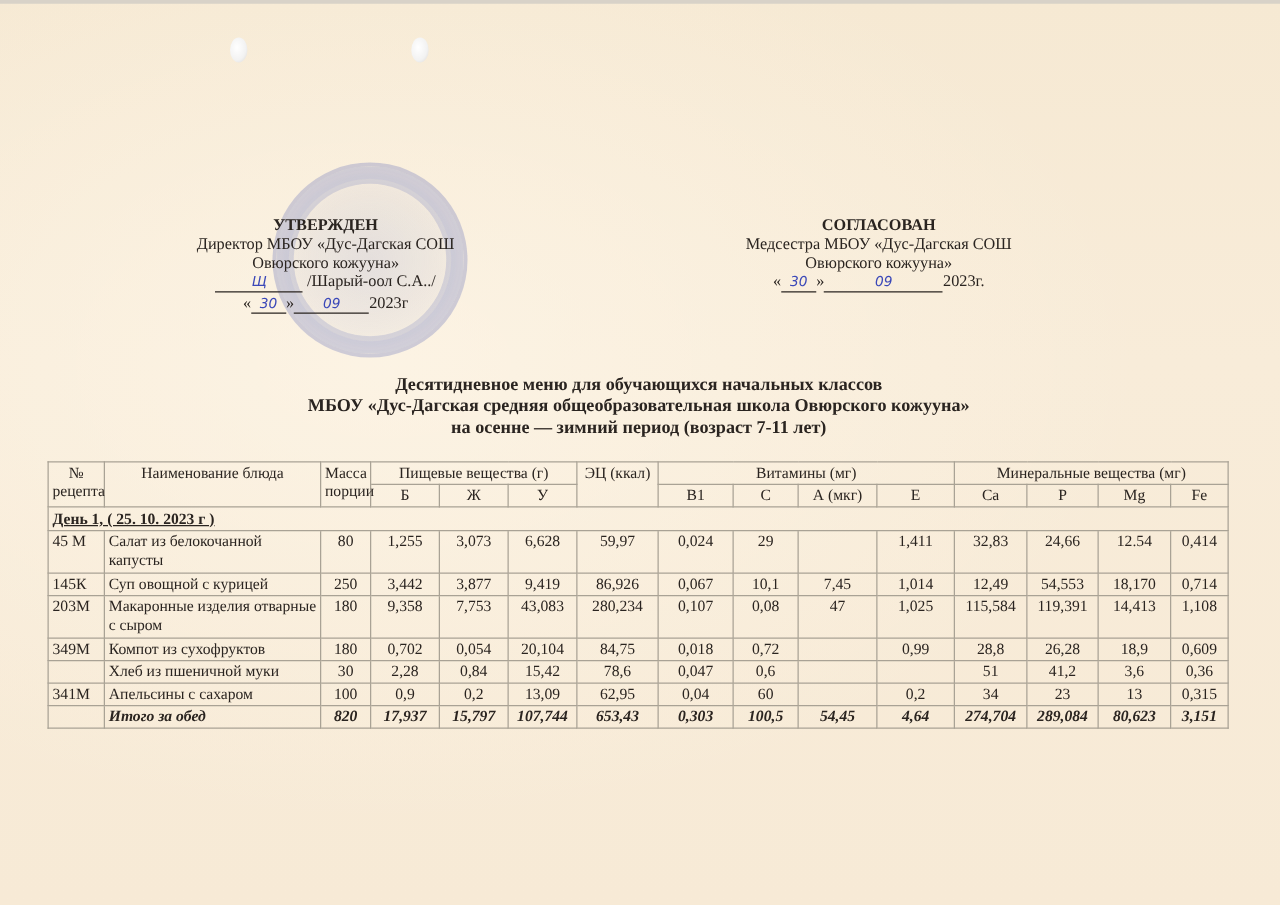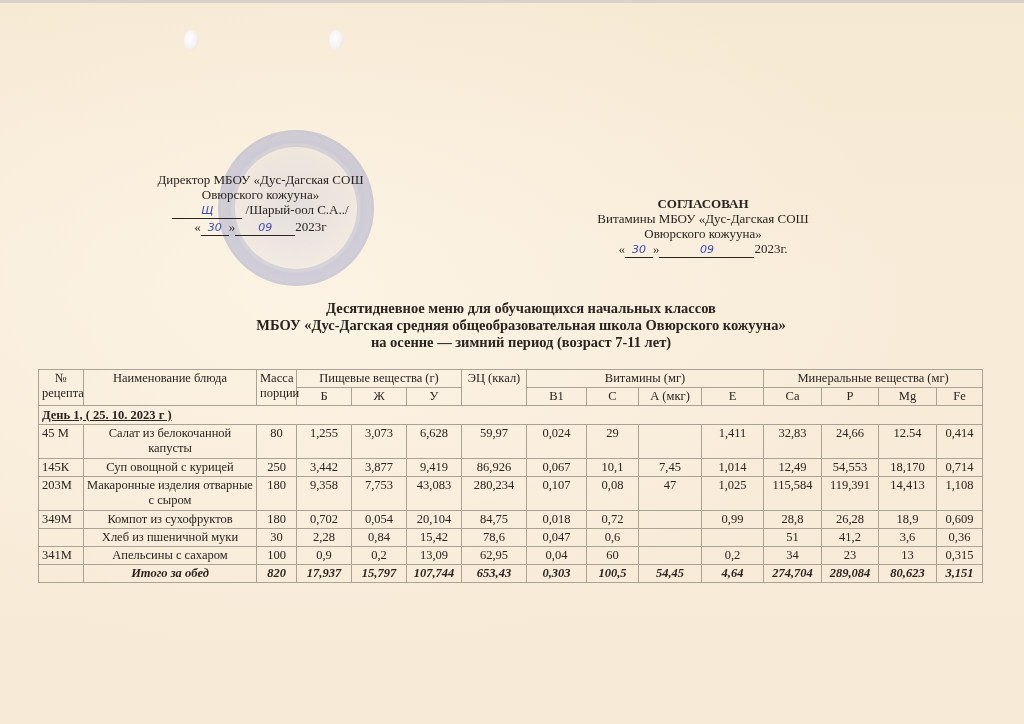--- a/index.html
+++ b/index.html
@@ -23,69 +23,70 @@
   .hole.h2 { left:329px; }
   .stamp {
     position:absolute; left:218px; top:130px; width:150px; height:150px; border-radius:50%;
     border: 3px solid rgba(120,130,190,0.35);
     box-shadow: inset 0 0 0 10px rgba(140,150,205,0.12), inset 0 0 0 14px rgba(120,130,190,0.25);
     background: radial-gradient(circle, rgba(150,160,210,0.22) 0%, rgba(150,160,210,0.10) 55%, rgba(0,0,0,0) 70%);
   }
   .approval { position:absolute; text-align:center; font-size:13px; line-height:15px; }
   .approval .title { font-weight:bold; }
   .approval.left { left:128px; top:172px; width:265px; }
-  .approval.right { left:568px; top:172px; width:270px;margin-top:24px; }
+  .approval.right { left:568px; top:172px; width:270px; }
   .sig { color:#3b48b8; font-style:italic; font-family:"DejaVu Sans", sans-serif; font-size:11px; }
   .uline { display:inline-block; border-bottom:1px solid #2a2420; min-width:14px; text-align:center; }
 
-  .doc-title { position:absolute; left:126px; top:300px; width:790px; text-align:center;
+  .doc-title { position:absolute; left:116px; top:300px; width:790px; text-align:center;
     font-weight:bold; font-size:14.5px; line-height:17px; }
 
   table.menu {
     position:absolute; left:38px; top:369px; width:944px;
     border-collapse: collapse; table-layout: fixed;
     font-size:12.5px;
     padding-left:28px;
   }
   table.menu td, table.menu th {
     border:1px solid #a9a295; padding:1px 3px; font-weight:normal; vertical-align:top;
   }
   table.menu th { text-align:center; vertical-align:top; line-height:15px; }
   table.menu td.num { text-align:center; }
-  table.menu td.name { text-align:center; }
+  table.menu td.name { text-align:left; }
   table.menu td.code { text-align:left; }
   table.menu tr.row td { height:15px; }
   table.menu tr.row.tall td { height:31px;margin-top:23px; }
   table.menu tr.total td { font-weight:bold;font-style:italic; }
   table.menu tr.day td { text-align:left; font-weight:bold; text-decoration:underline; height:16px; vertical-align:middle; }
 </style>
 </head>
 <body>
 
 <div class="paper"></div>
 <div class="topedge"></div>
 <div class="hole h1"></div>
 <div class="hole h2"></div>
 <div class="stamp"></div>
 
 <div class="approval left">
+  <div class="title">УТВЕРЖДЕН</div>
   <div>Директор МБОУ «Дус-Дагская СОШ</div>
   <div>Овюрского кожууна»</div>
   <div>
     <span class="uline" style="min-width:70px"><span class="sig">Щ</span></span>
     <span>/Шарый-оол С.А../</span>
   </div>
   <div>
     «<span class="uline" style="min-width:28px"><span class="sig">30</span></span>»<span class="uline" style="min-width:60px"><span class="sig">09</span></span><span>2023г</span>
   </div>
 </div>
 
 <div class="approval right">
   <div class="title">СОГЛАСОВАН</div>
-  <div>Витамины МБОУ «Дус-Дагская  СОШ</div>
+  <div>Медсестра МБОУ «Дус-Дагская  СОШ</div>
   <div>Овюрского  кожууна»</div>
   <div>
     «<span class="uline" style="min-width:28px"><span class="sig">30</span></span>»<span class="uline" style="min-width:95px"><span class="sig">09</span></span><span>2023г.</span>
   </div>
 </div>
 
 <div class="doc-title">
   <div>Десятидневное меню для обучающихся начальных классов</div>
   <div>МБОУ «Дус-Дагская средняя общеобразовательная школа Овюрского кожууна»</div>
   <div>на осенне — зимний период (возраст 7-11 лет)</div>

